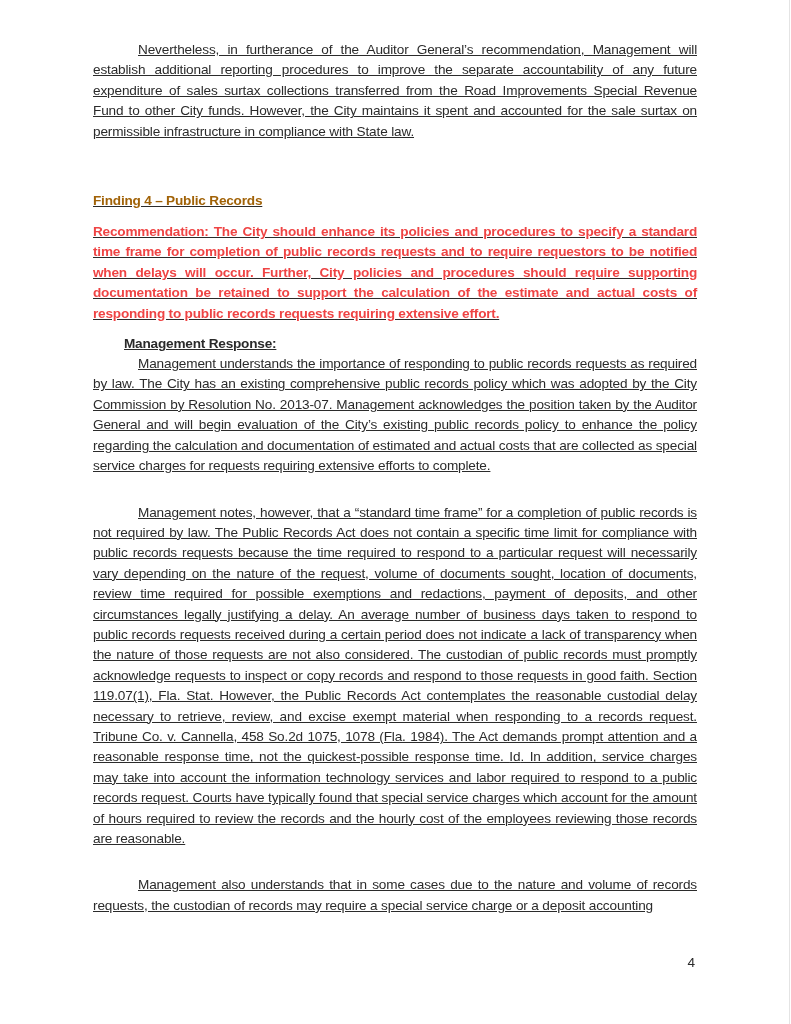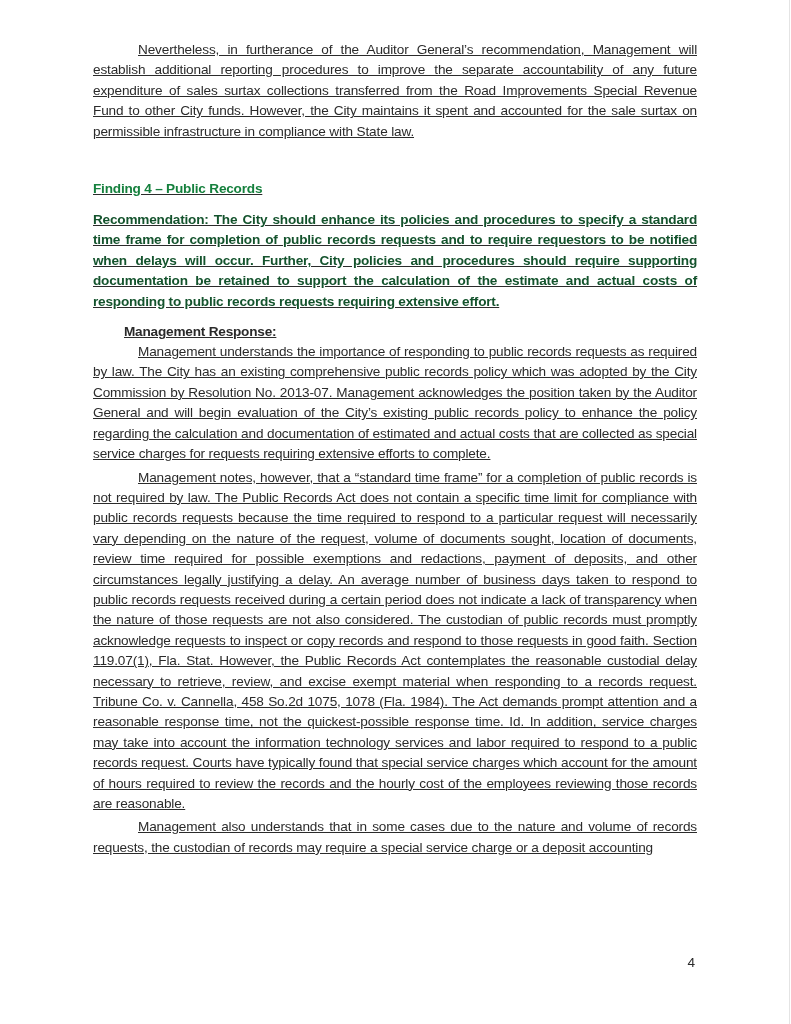--- a/index.html
+++ b/index.html
@@ -40,40 +40,40 @@
   .indent {
     text-indent: 45px;
   }
   .para-top {
     margin-top: 0;
   }
   .heading {
     font-weight: bold;
     font-size: 13.6px;
     line-height: 20px;
-    color: #15803d;
-    margin-top: 37px;
+    color: #a16207;
+    margin-top: 49px;
     letter-spacing: -0.2px;
   }
   .recommendation {
     font-weight: bold;
-    color: #14532d;
+    color: #ef4444;
     margin-top: 11px;
     letter-spacing: -0.2px;
   }
   .mgmt-heading {
     font-weight: bold;
     font-size: 13.6px;
     line-height: 20px;
     color: #2a2a2a;
     margin-top: 10px;
     letter-spacing: -0.2px;
     margin-left: 31px;
   }
-  .gap { margin-top: 3px; }
+  .gap { margin-top: 26px; }
   .gap-sm { margin-top: 0; }
   .cite {
     text-decoration: underline;
   }
   .page-number {
     position: absolute;
     right: 96px;
     top: 953px;
     font-size: 13.6px;
     line-height: 20px;

